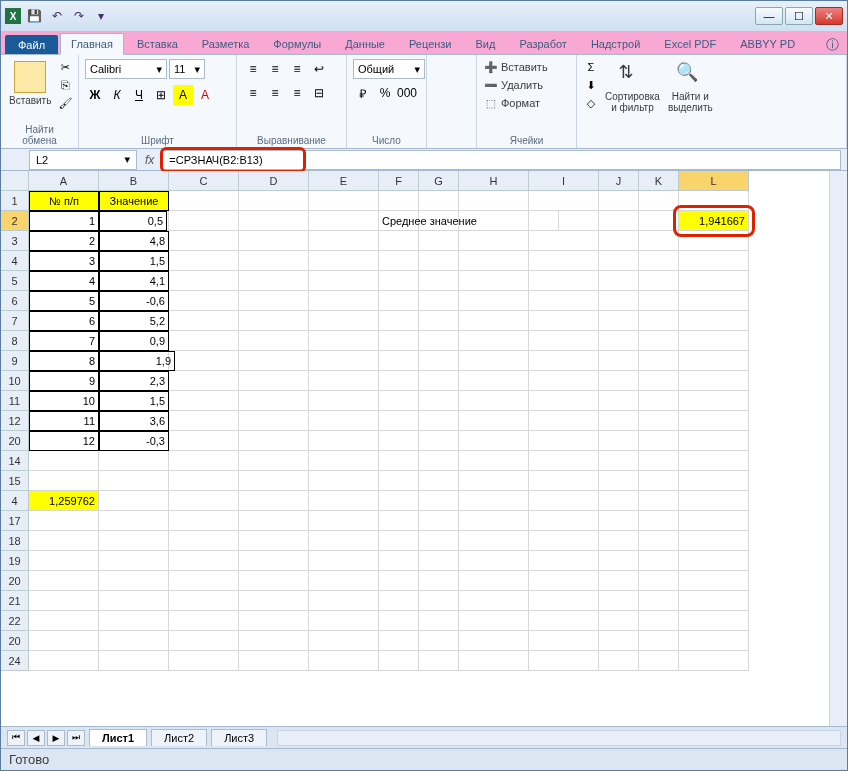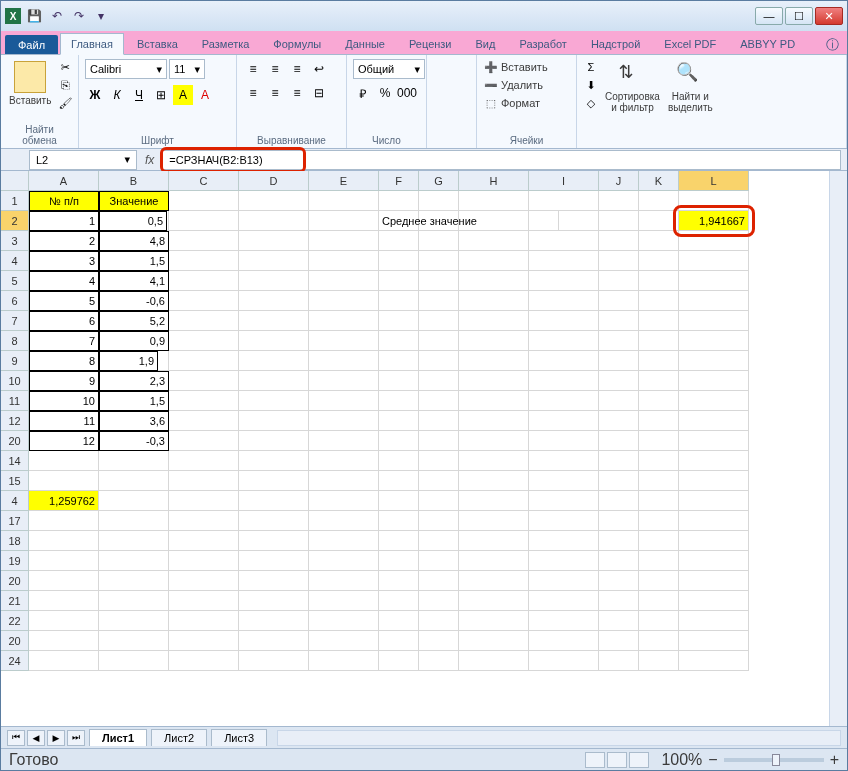--- a/index.html
+++ b/index.html
@@ -67,21 +67,21 @@
 
 
 .sheet-row { height: 22px; background: #dce6f2; border-top: 1px solid #a4b8cf; display: flex; align-items: center; padding: 0 6px; gap: 2px; }
 .sheet-nav { display: flex; gap: 2px; }
 .sheet-nav span { width: 18px; height: 16px; background: #eef3fa; border: 1px solid #abc; display: inline-flex; align-items: center; justify-content: center; font-size: 9px; }
 .sheet-tab { padding: 2px 12px; font-size: 11px; background: #eef3fa; border: 1px solid #abc; border-bottom: none; margin-left: 2px; }
 .sheet-tab.active { background: #fff; font-weight: bold; }
 .hscroll { flex: 1; height: 16px; background: #e8eef7; border: 1px solid #c8d6e8; margin-left: 8px; }
 
 
-.status { height: 22px; background: #dce6f2; border-top: 1px solid #a4b8cf; display: flex; align-items: center; padding: 0 8px; font-size: 16px; color: #3b3b3b; }
+.status { height: 22px; background: #dce6f2; border-top: 1px solid #a4b8cf; display: flex; align-items: center; padding: 0 8px; font-size: 13px; color: #3b3b3b; }
 .status .zoom { margin-left: auto; display: flex; align-items: center; gap: 6px; }
 .zoom-track { width: 100px; height: 4px; background: #bcd; position: relative; }
 .zoom-thumb { position: absolute; left: 48px; top: -4px; width: 8px; height: 12px; background: #eef3fa; border: 1px solid #889; }
 .view-btns { display: flex; gap: 2px; margin-right: 6px; }
 .view-btns span { width: 20px; height: 16px; border: 1px solid #abc; background: #eef3fa; }
 </style>
 </head>
 <body>
 
 <div class="window-frame">
@@ -594,21 +594,21 @@
         <div class="cell data" style="left: 70px; top: 60px; width: 70px;">1,5</div>
         <div class="cell data" style="left: 0px; top: 80px; width: 70px;">4</div>
         <div class="cell data" style="left: 70px; top: 80px; width: 70px;">4,1</div>
         <div class="cell data" style="left: 0px; top: 100px; width: 70px;">5</div>
         <div class="cell data" style="left: 70px; top: 100px; width: 70px;">-0,6</div>
         <div class="cell data" style="left: 0px; top: 120px; width: 70px;">6</div>
         <div class="cell data" style="left: 70px; top: 120px; width: 70px;">5,2</div>
         <div class="cell data" style="left: 0px; top: 140px; width: 70px;">7</div>
         <div class="cell data" style="left: 70px; top: 140px; width: 70px;">0,9</div>
         <div class="cell data" style="left: 0px; top: 160px; width: 70px;">8</div>
-        <div class="cell data" style="left: 70px; top: 160px; width: 59px;">1,9</div>
+        <div class="cell data" style="left: 70px; top: 160px; width: 76px;">1,9</div>
         <div class="cell data" style="left: 0px; top: 180px; width: 70px;">9</div>
         <div class="cell data" style="left: 70px; top: 180px; width: 70px;">2,3</div>
         <div class="cell data" style="left: 0px; top: 200px; width: 70px;">10</div>
         <div class="cell data" style="left: 70px; top: 200px; width: 70px;">1,5</div>
         <div class="cell data" style="left: 0px; top: 220px; width: 70px;">11</div>
         <div class="cell data" style="left: 70px; top: 220px; width: 70px;">3,6</div>
         <div class="cell data" style="left: 0px; top: 240px; width: 70px;">12</div>
         <div class="cell data" style="left: 70px; top: 240px; width: 70px;">-0,3</div>
         <div class="cell yl" style="left: 0px; top: 300px; width: 70px;">1,259762</div>
         <div class="cell lbl" style="left: 350px; top: 20px; width: 180px; border-right: 1px solid rgb(215, 215, 215);">Среднее значение</div>
@@ -626,27 +626,14 @@
       <span>⏭</span>
     </div>
     <div class="sheet-tab active">Лист1</div>
     <div class="sheet-tab">Лист2</div>
     <div class="sheet-tab">Лист3</div>
     <div class="hscroll"></div>
   </div>
 
   <div class="status">
     <span>Готово</span>
-    <div class="zoom">
-      <div class="view-btns">
-        <span></span>
-        <span></span>
-        <span></span>
-      </div>
-      <span>100%</span>
-      <span>−</span>
-      <div class="zoom-track">
-          <div class="zoom-thumb"></div>
-        </div>
-      <span>+</span>
-    </div>
   </div>
 </div>
 
 </body></html>

